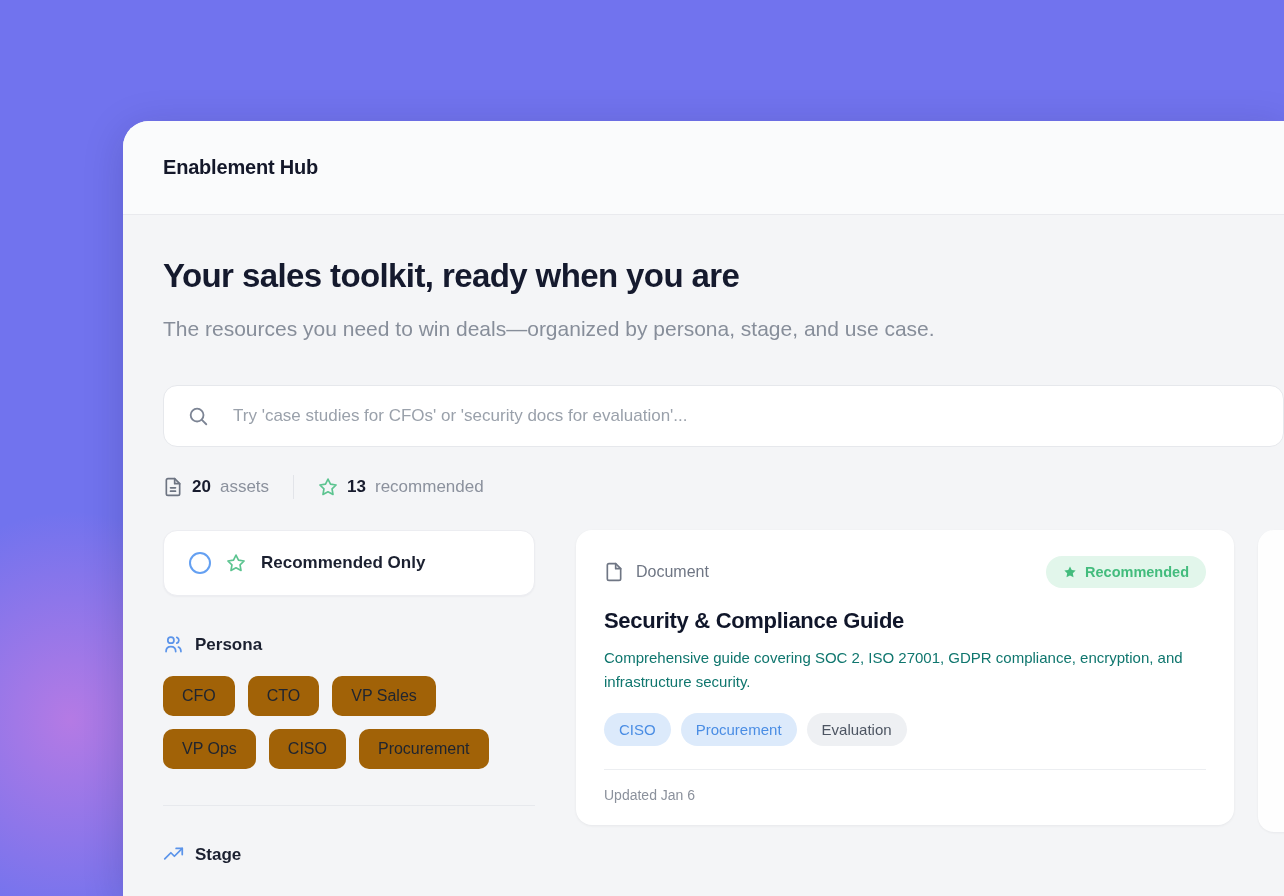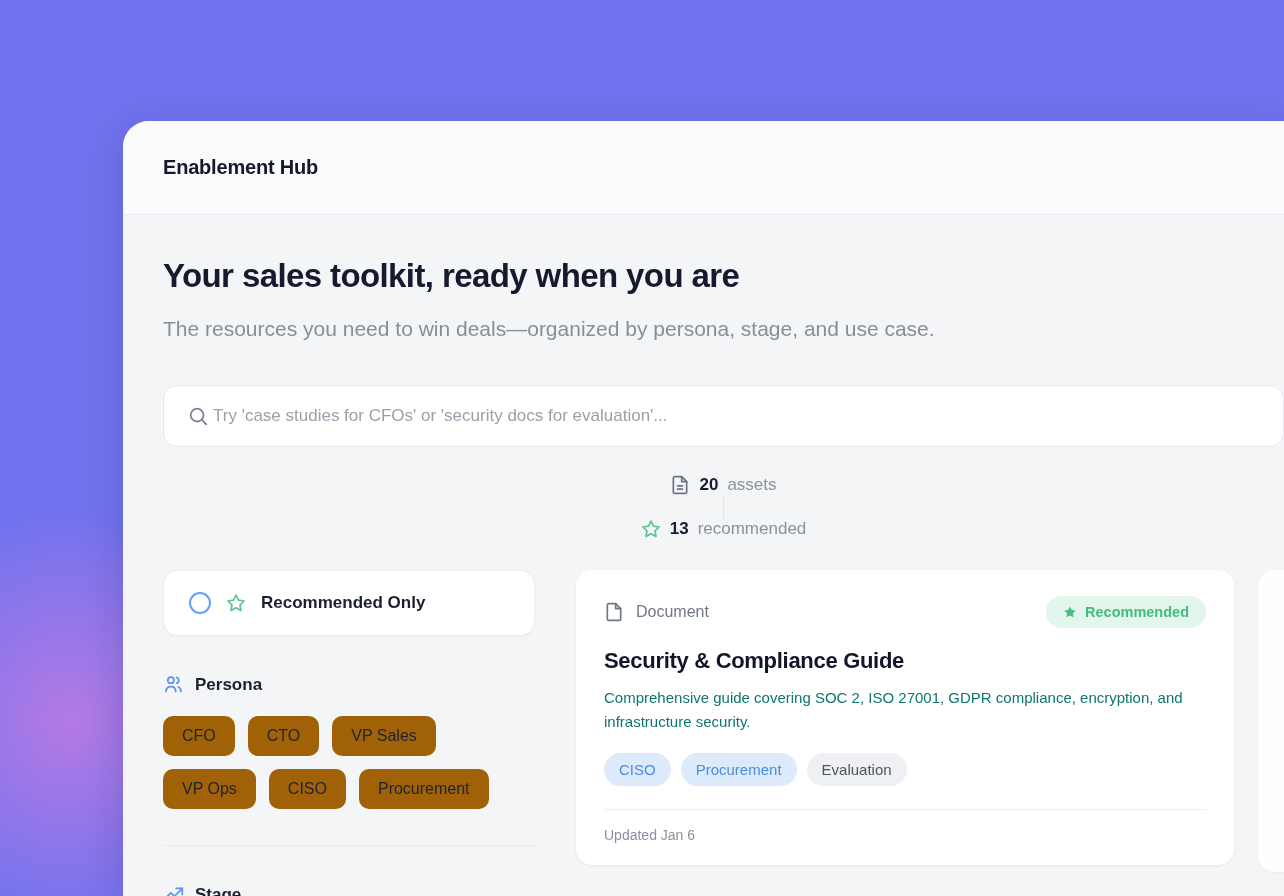--- a/index.html
+++ b/index.html
@@ -27,31 +27,31 @@
   .app-title { font-size:20px; font-weight:700; letter-spacing:-.2px; color:#14182a; }
   .page-body { padding:42px 0 0 40px; }
   .hero-title { font-size:33px; font-weight:800; letter-spacing:-.6px; color:#151a2e; }
   .hero-subtitle {
     margin-top:16px; max-width:815px;
     font-size:21px; line-height:1.72; color:#878e9a;
   }
   .search-bar {
     margin-top:38px; height:62px; background:#ffffff;
     border:1px solid #e6e8ec; border-radius:14px;
-    display:flex; align-items:center; gap:4px; padding:0 23px;
+    display:flex; align-items:center; gap:24px; padding:0 23px;
   }
   .search-bar input {
     flex:1; border:none; outline:none; background:transparent;
     font-family:"Liberation Sans", sans-serif;
     font-size:17px; color:#3a4150;
   }
   .search-bar input::placeholder { color:#9aa1ab; }
   .stats-row {
     margin-top:28px; display:flex; align-items:center;
-    font-size:17px; color:#8b919d;flex-direction:column;
+    font-size:17px; color:#8b919d;
   }
   .stat { display:flex; align-items:center; gap:9px; }
   .stat b { color:#171b2d; font-weight:700; }
   .stat-divider { width:1px; height:24px; background:#e2e4e9; margin:0 24px; }
   .main-grid { margin-top:31px; display:flex; gap:41px; align-items:flex-start; }
   .sidebar { width:372px; flex:none; }
   .filter-box {
     background:#fff; border:1px solid #ecedf1; border-radius:14px;
     height:66px; display:flex; align-items:center; gap:15px; padding:0 25px;
     box-shadow:0 1px 2px rgba(16,24,40,.04); cursor:pointer;

